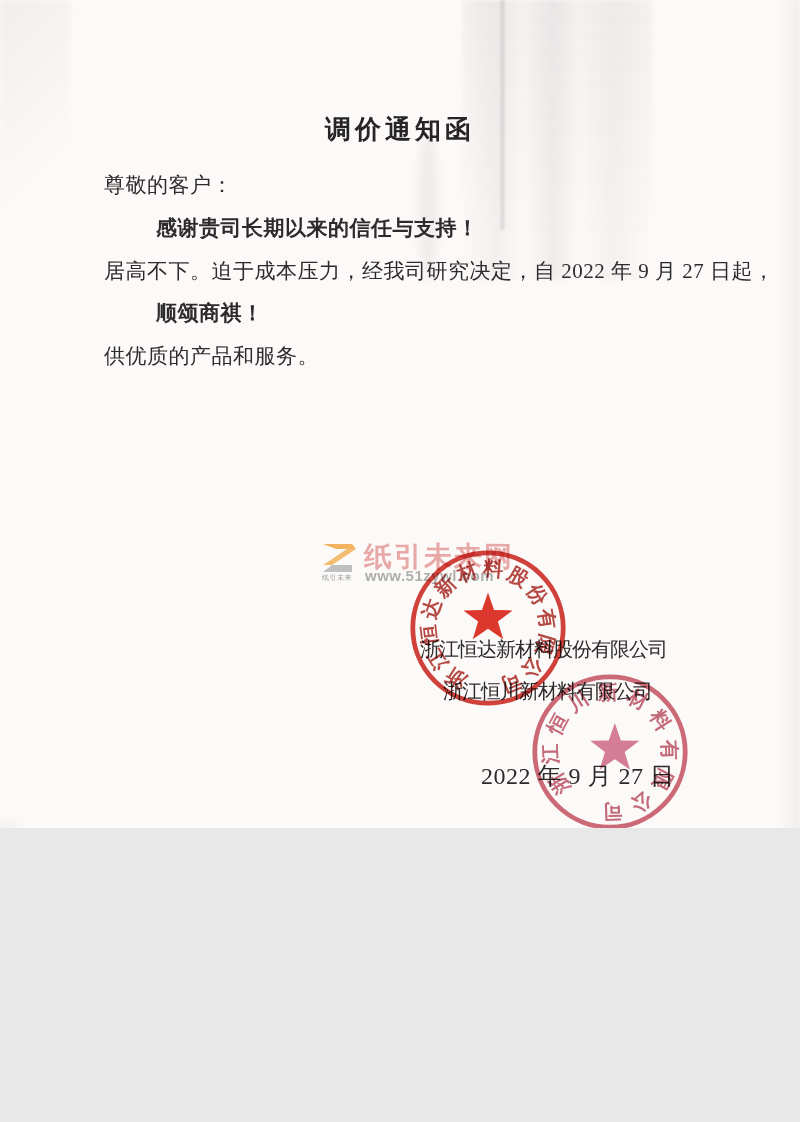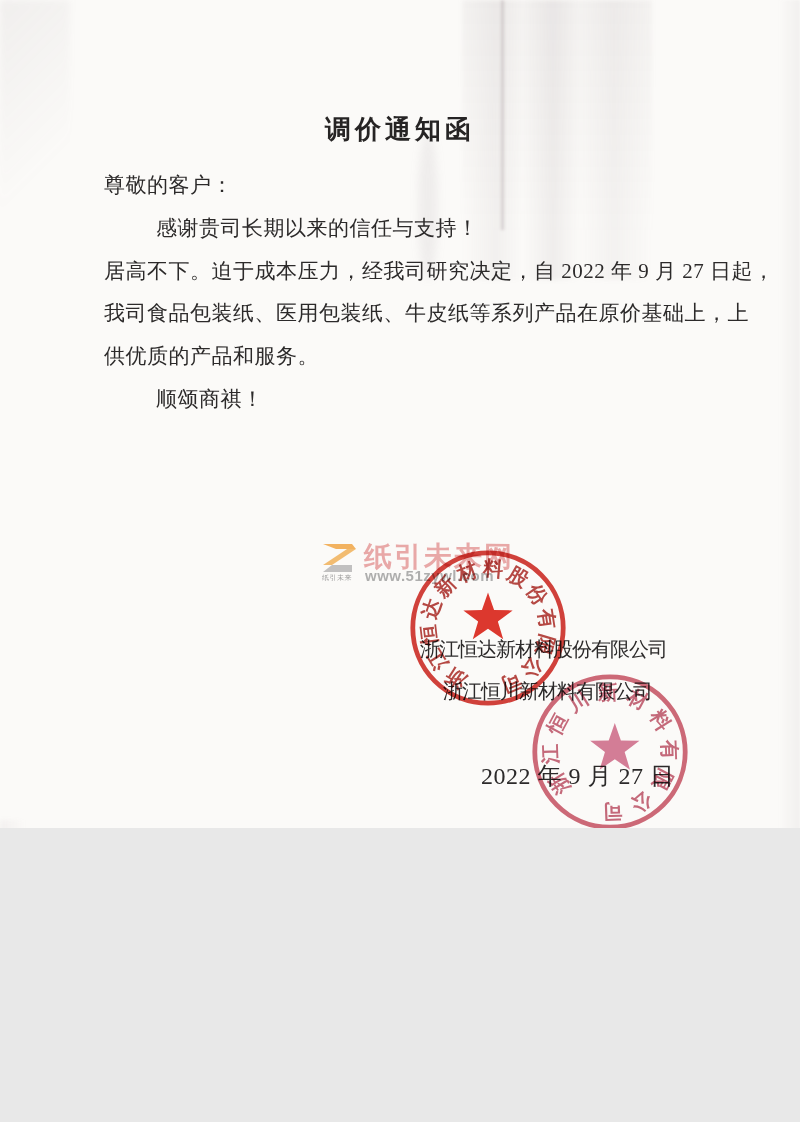--- a/index.html
+++ b/index.html
@@ -27,21 +27,21 @@
   
   .title{
     position:absolute;left:0;top:112px;width:800px;text-align:center;
     font-size:26px;font-weight:700;letter-spacing:4px;color:#262424;
   }
   .body-text{
     position:absolute;left:96px;top:164px;width:616px;
     font-size:21px;line-height:42.8px;letter-spacing:.5px;color:#2c2a2a;
   }
   .line{white-space:nowrap;margin-left:8px;}
-  .line.indent{text-indent:52px;}
+  .line.indent{text-indent:52px;font-weight:bold;}
   .sig{position:absolute;white-space:nowrap;color:#2c2a2a;}
   .sig-company1{left:420px;top:636px;font-size:20px;letter-spacing:-1.0px;}
   .sig-company2{left:443px;top:678px;font-size:20px;letter-spacing:-1.0px;}
   .sig-date{left:481px;top:760px;font-size:24px;letter-spacing:.5px;}
 
   
   .watermark{position:absolute;left:322px;top:540px;width:260px;height:50px;}
   .wm-logo{position:absolute;left:0;top:3px;width:38px;height:30px;}
   .wm-logo svg{display:block;width:100%;height:100%;opacity:.75;}
   .wm-logo-caption{position:absolute;left:0;top:34px;width:40px;font-size:7px;line-height:8px;
@@ -69,23 +69,22 @@
   <div class="shade shade-left-mid"></div>
   <div class="shade shade-bottom"></div>
   <div class="shade shade-right-edge"></div>
 
   <div class="title">调价通知函</div>
 
   <div class="body-text">
     <div class="line">尊敬的客户：</div>
     <div class="line indent">感谢贵司长期以来的信任与支持！</div>
     <div class="line">居高不下。迫于成本压力，经我司研究决定，自 2022 年 9 月 27 日起，</div>
-    <div class="line">我司食品包装纸、医用包装纸、牛皮纸等系列产品在原价基础上，上</div>
+    <div class="line indent">顺颂商祺！</div>
     <div class="line">供优质的产品和服务。</div>
-    <div class="line indent">顺颂商祺！</div>
   </div>
 
   <div class="watermark">
     <div class="wm-logo">
       <svg viewBox="0 0 38 30" aria-hidden="true">
         <path d="M1 1 H30 L34 6 H14 Z" fill="#f09a2e"></path>
         <path d="M34 6 L10 22 H1 L25 6 Z" fill="#f0a845"></path>
         <path d="M10 22 H30 V29 H1 Z" fill="#9a9a9a" opacity=".8"></path>
       </svg>
     </div>

